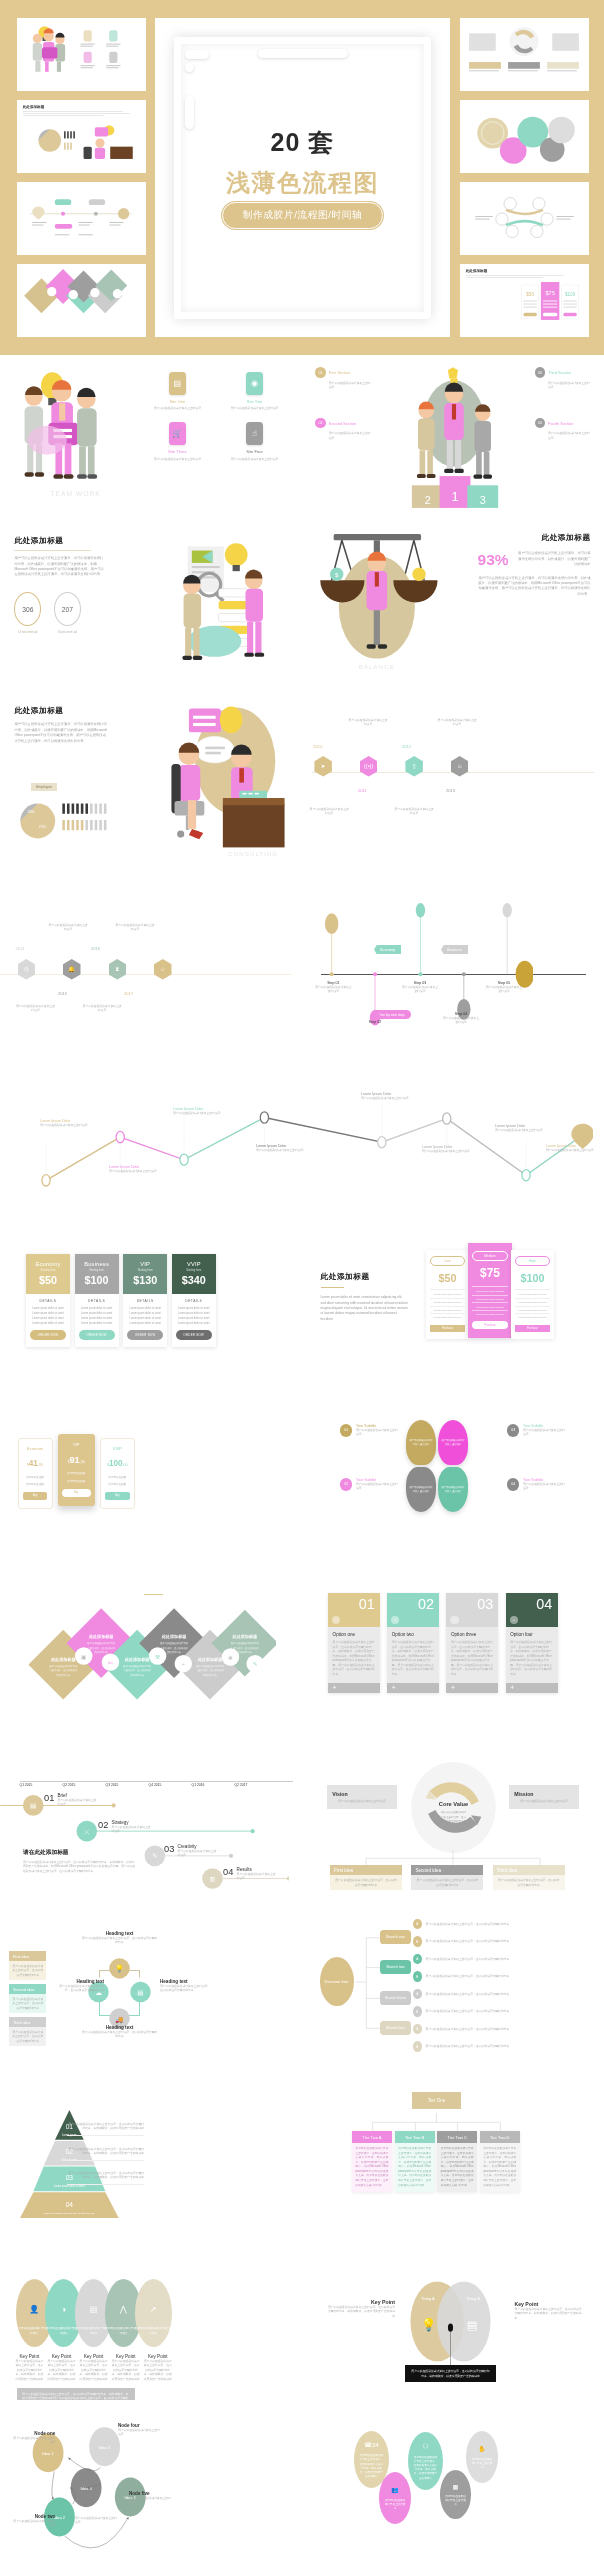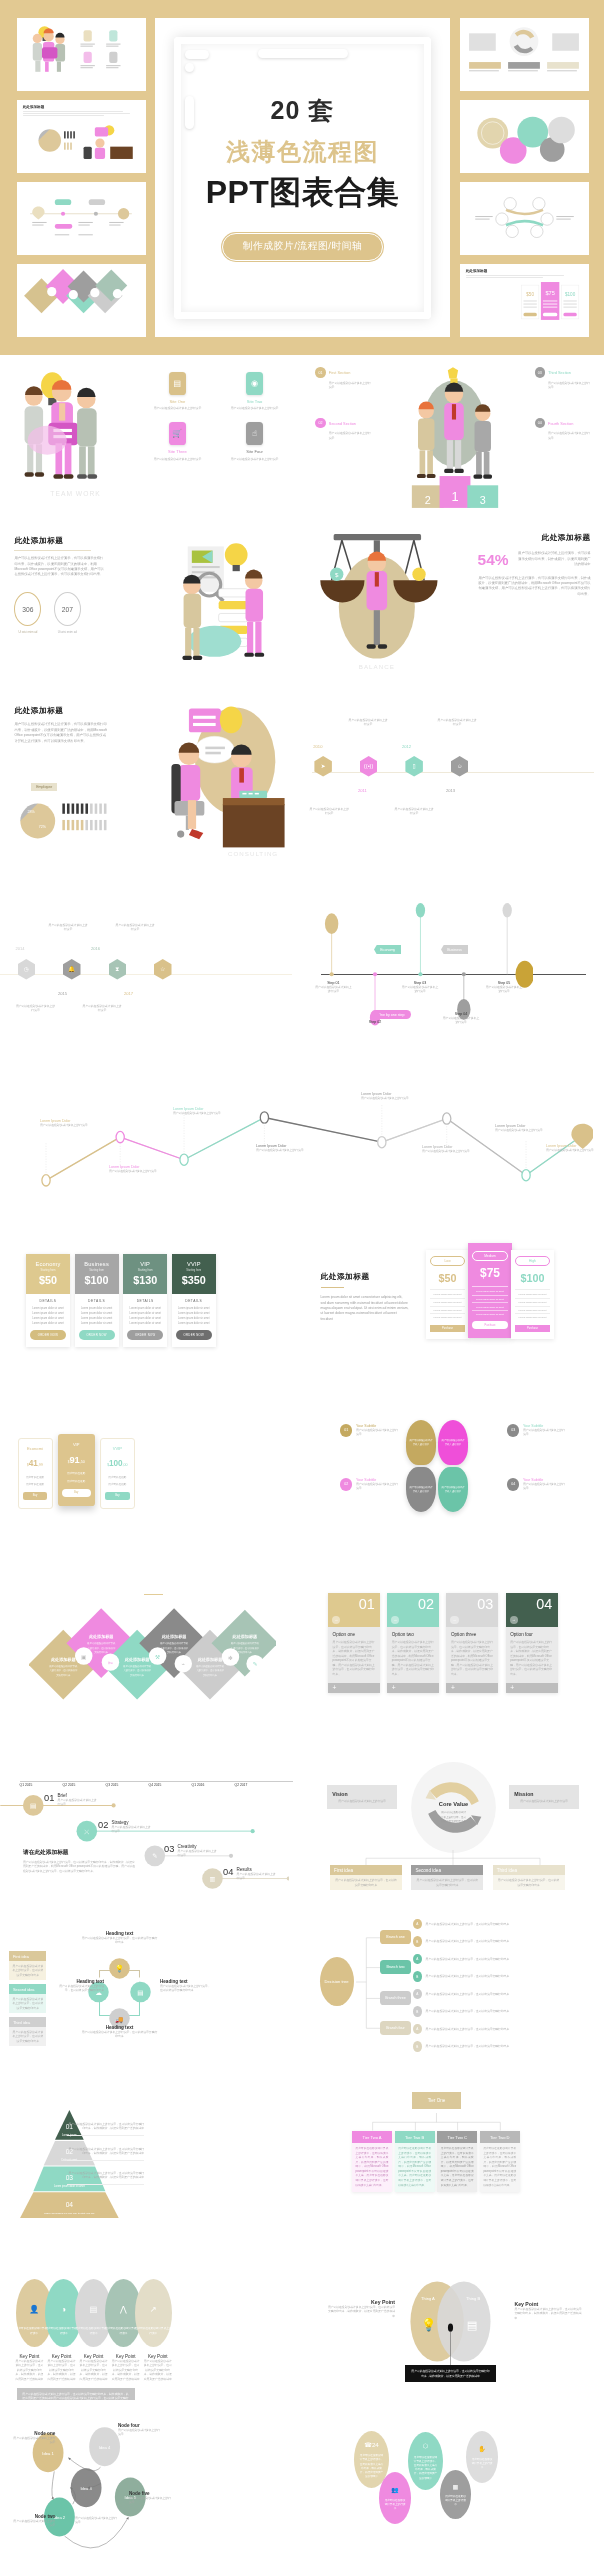--- a/index.html
+++ b/index.html
@@ -254,21 +254,20 @@
     </div>
 
     <div class="hero-center">
       <div class="frame-outer"></div>
       <div class="tick t1"></div>
       <div class="tick t2"></div>
       <div class="tick t3"></div>
       <div class="tick t4"></div>
       <div class="hero-title-1">20 套</div>
       <div class="hero-title-2">浅薄色流程图</div>
-      <div class="hero-title-3">PPT图表合集</div>
       <div class="hero-pill">制作成胶片/流程图/时间轴</div>
     </div>
 
     <div class="hero-col side">
       <div class="hero-card">
         <svg width="116" height="54" viewBox="0 0 226 105">
           <rect x="6" y="20" width="52" height="34" fill="#e0e0e0"></rect>
           <rect x="168" y="20" width="52" height="34" fill="#e0e0e0"></rect>
           <circle cx="113" cy="36" r="28" fill="#f3f3f3"></circle>
           <path d="M95 20a24 24 0 0138 6l-8 4a16 16 0 00-25-4z" fill="#ddc89a"></path>
@@ -542,21 +541,21 @@
         <rect x="104" y="78" width="40" height="76" rx="9" fill="#ef8ae0"></rect>
         <rect x="120" y="80" width="8" height="28" fill="#c0392b"></rect>
         <rect x="118" y="154" width="12" height="68" fill="#8a8a8a"></rect>
         <rect x="104" y="220" width="18" height="9" rx="4" fill="#2b2b2b"></rect>
           <rect x="126" y="220" width="18" height="9" rx="4" fill="#2b2b2b"></rect>
         <text x="124" y="268" font-size="12" fill="#e6e6e6" letter-spacing="2" text-anchor="middle">BALANCE</text>
       </svg>
       <div style="position:absolute;right:13.4px;top:8.2px;width:113px">
         <div class="s-title" style="text-align:right">此处添加标题</div>
         <div style="display:flex;gap:6.2px;align-items:flex-start;margin-top:8.2px">
-          <div style="font-size:15.5px;color:#ef8ae0;font-weight:700">54%</div>
+          <div style="font-size:15.5px;color:#ef8ae0;font-weight:700">93%</div>
           <div class="s-body" style="flex:1;text-align:right">用户可以在投影仪或计算机上进行演示，也可以将演示文稿打印出来，制作成胶片，以便应用到更广泛的领域中</div>
         </div>
         <div class="s-body" style="text-align:right;margin-top:6.2px">用户可以在投影仪或计算机上进行演示，也可以将演示文稿打印出来，制作成胶片，以便应用到更广泛的领域中，利用Microsoft Office powerpoint不仅可以创建演示文稿，用户可以在投影仪或计算机上进行演示，也可以将演示文稿打印出来。</div>
       </div>
     </div>
   </div>
 
   <div class="slide-row">
     <div class="slide">
       <div class="s-title">此处添加标题</div>
@@ -830,21 +829,21 @@
             <div class="li">Lorem ipsum dolor sir amet</div>
             <div class="li">Lorem ipsum dolor sir amet</div>
             <div class="li">Lorem ipsum dolor sir amet</div>
             <div class="order-btn" style="background:#9e9e9e">ORDER NOW</div>
           </div>
         </div>
         <div class="price-card">
           <div class="price-head" style="background:#43604f">
             <div class="pname">VVIP</div>
             <div class="pfrom">Starting from</div>
-            <div class="pamt">$350</div>
+            <div class="pamt">$340</div>
           </div>
           <div class="price-body">
             <div class="det">DETAILS</div>
             <div class="li">Lorem ipsum dolor sir amet</div>
             <div class="li">Lorem ipsum dolor sir amet</div>
             <div class="li">Lorem ipsum dolor sir amet</div>
             <div class="li">Lorem ipsum dolor sir amet</div>
             <div class="order-btn" style="background:#6e6e6e">ORDER NOW</div>
           </div>
         </div>

